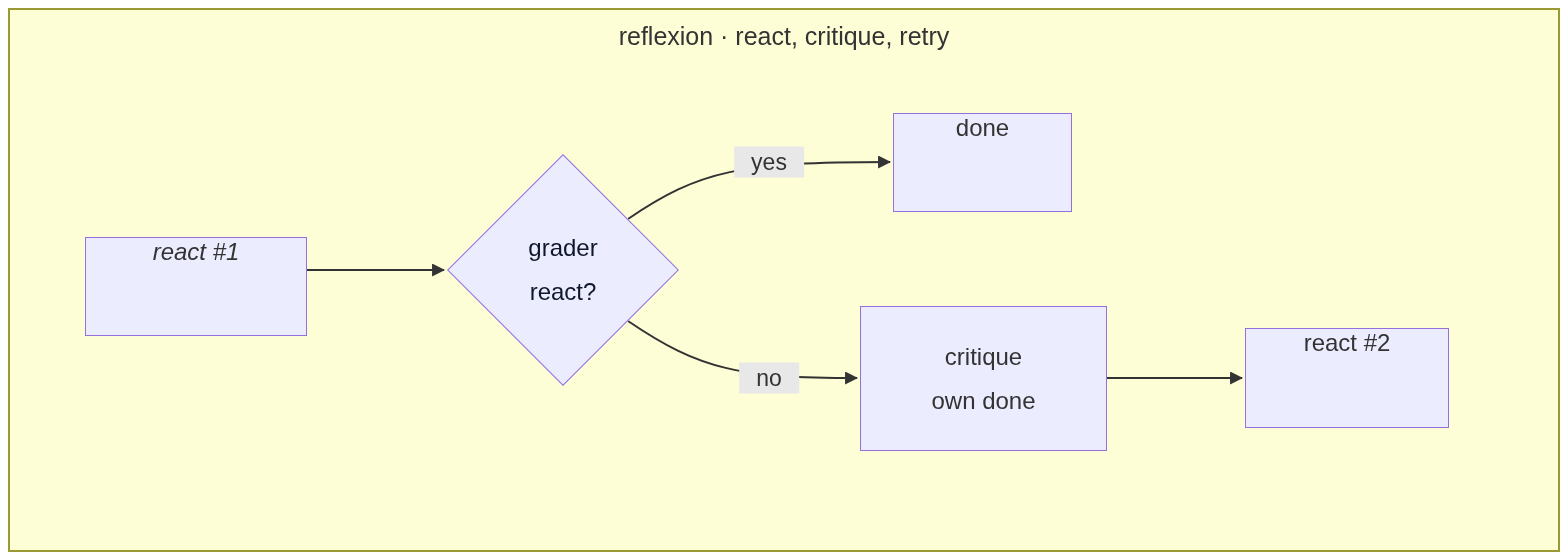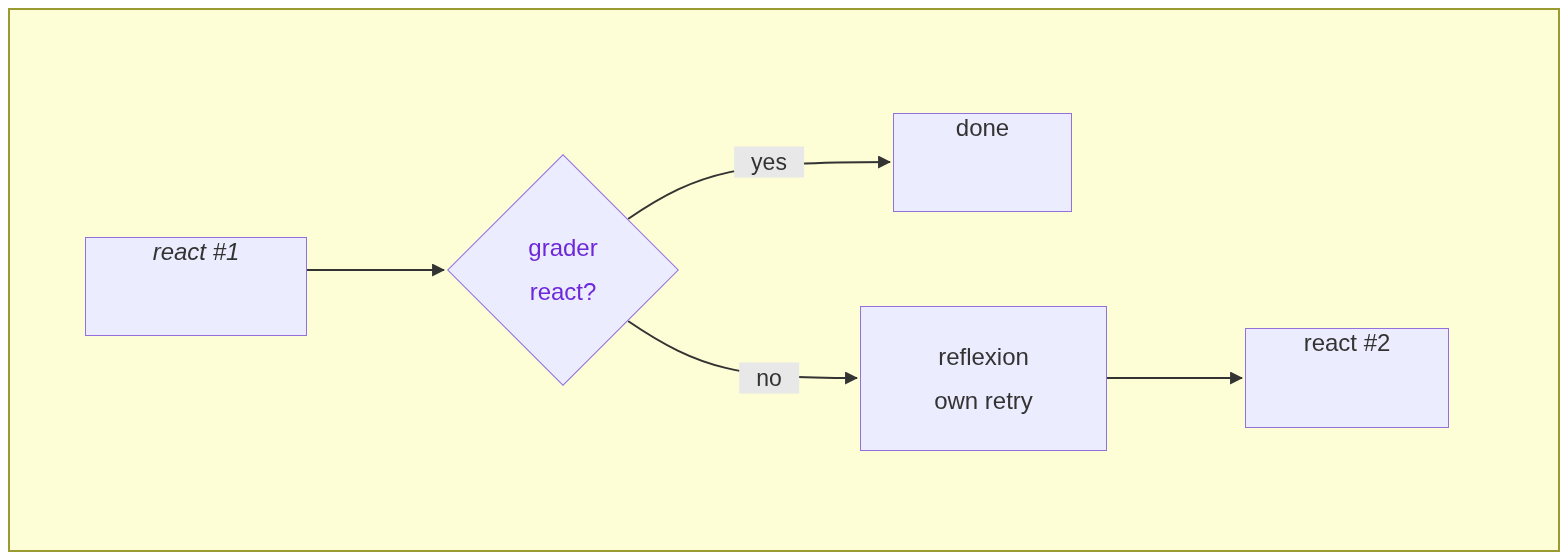--- a/index.html
+++ b/index.html
@@ -71,40 +71,41 @@
     box-sizing: border-box;
     transform: rotate(45deg);
   }
   .diamond-label {
     position: absolute;
     left: 463px; top: 226px;
     width: 200px;
     text-align: center;
     font-size: 24px;
     line-height: 44px;
-    color: #6d28d9;
+    color: #0f172a;
   }
   .edge-label {
     position: absolute;
     transform: translate(-50%, -50%);
     background: #e8e8e8;
     color: #333333;
     font-size: 23px;
     padding: 2px 17px;
   }
   .edge-label-yes { left: 769px; top: 162px; }
   .edge-label-no  { left: 769px; top: 378px; }
 </style>
 </head>
 <body>
 
 <div class="canvas">
 
   <div class="frame"></div>
 
+  <div class="title">reflexion · react, critique, retry</div>
 
   <svg class="edges" width="1568" height="560" viewBox="0 0 1568 560">
     <defs>
       <marker id="arrow" viewBox="0 0 12 12" refX="11" refY="6" markerWidth="13" markerHeight="13" markerUnits="userSpaceOnUse" orient="auto">
         <path d="M0,0 L12,6 L0,12 Z" fill="#333333"></path>
       </marker>
     </defs>
     <path class="edge" d="M307,270 L444,270" marker-end="url(#arrow)"></path>
     <path class="edge" d="M628,219 C700,170 740,162 890,162" marker-end="url(#arrow)"></path>
     <path class="edge" d="M628,321 C700,370 740,378 857,378" marker-end="url(#arrow)"></path>
@@ -119,22 +120,22 @@
   <div class="diamond-label">
     <div>grader</div>
     <div>react?</div>
   </div>
 
   <div class="node node-done">
     <span>done</span>
   </div>
 
   <div class="node node-critique multiline">
-    <div>reflexion</div>
-    <div>own retry</div>
+    <div>critique</div>
+    <div>own done</div>
   </div>
 
   <div class="node node-react2">
     <span>react #2</span>
   </div>
 
   <div class="edge-label edge-label-yes">yes</div>
   <div class="edge-label edge-label-no">no</div>
 
 </div>

